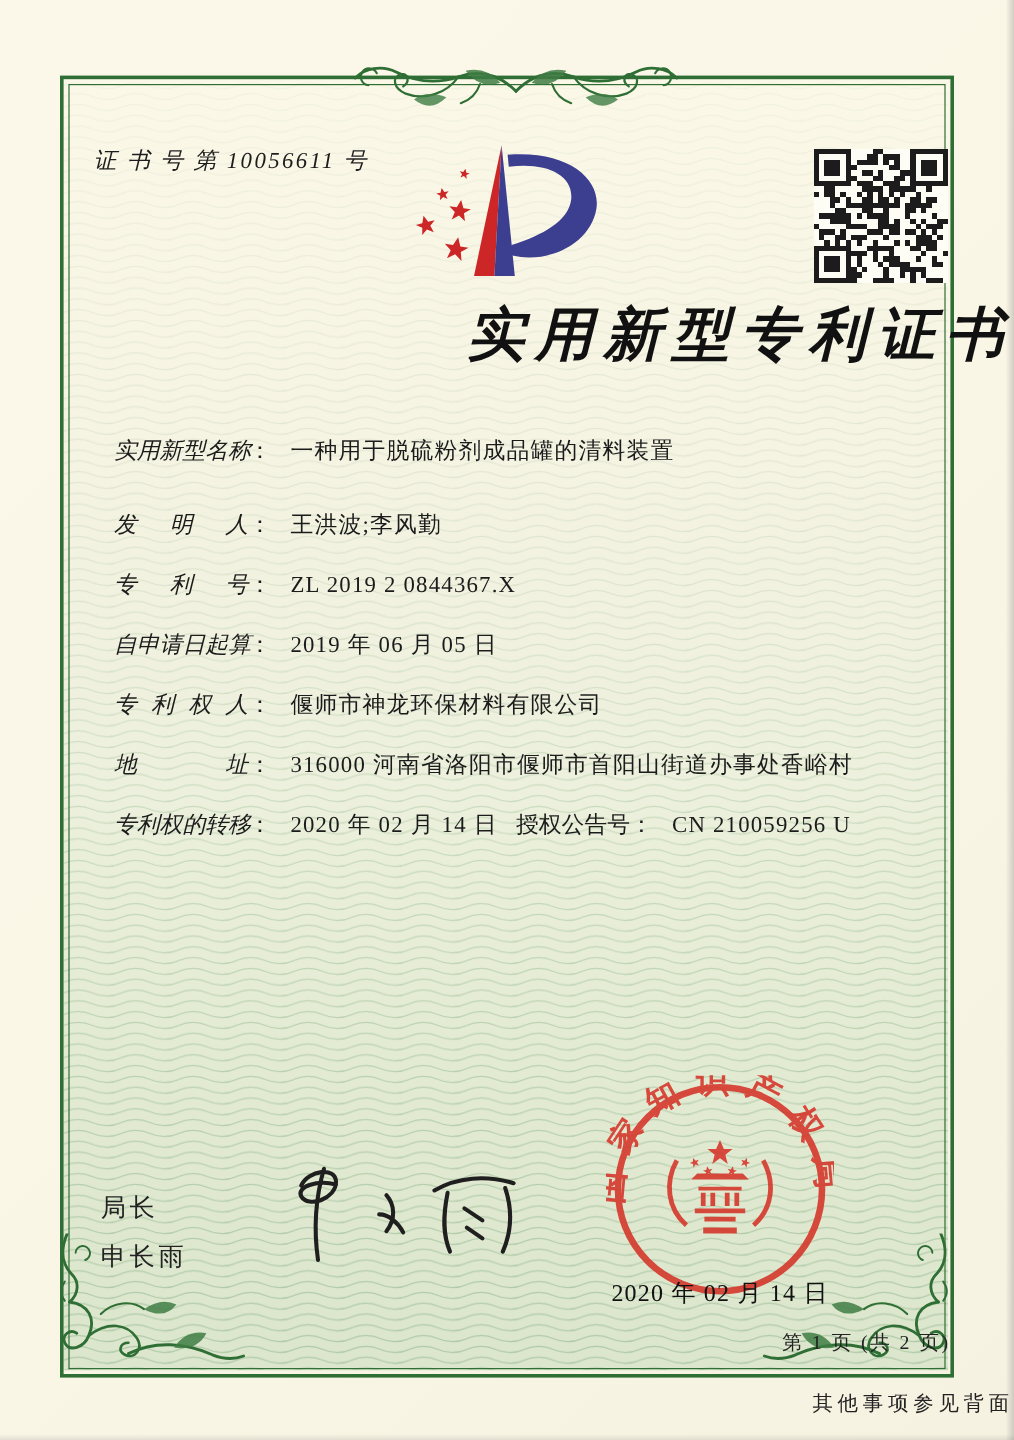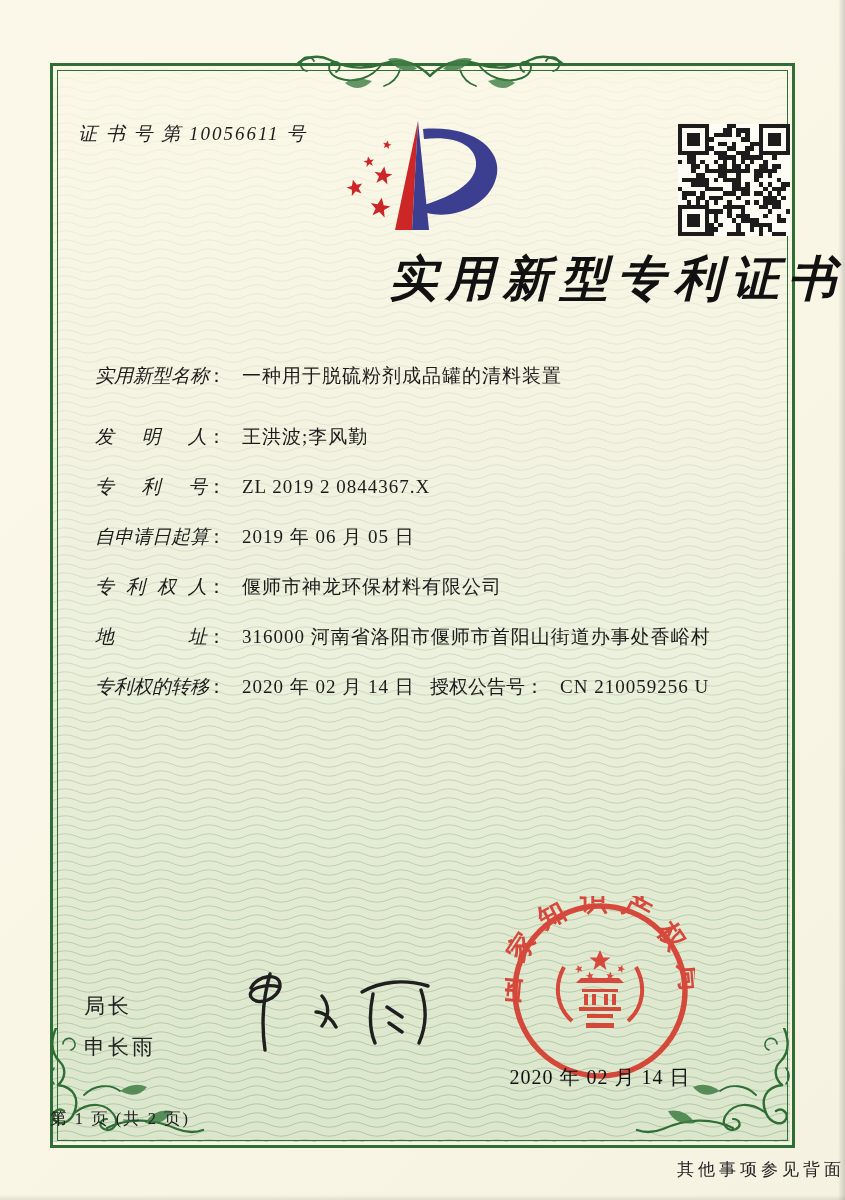--- a/index.html
+++ b/index.html
@@ -33,29 +33,29 @@
   .frow{position:absolute;left:0;white-space:nowrap;}
   .flabel{display:inline-block;width:112px;text-align:justify;text-align-last:justify;font-style:italic;}
   .fcolon{display:inline-block;}
   .fvalue{margin-left:16px;letter-spacing:1px;}
   .grant2{position:absolute;left:335px;top:0;white-space:nowrap;}
 
   .paras{position:absolute;left:95px;top:703px;width:668px;font-size:18px;line-height:33.5px;
         color:#161616;text-align:justify;letter-spacing:.6px;}
   .paras p{margin:0;text-indent:2em;}
 
-  .signer{position:absolute;left:84px;top:986px;font-family:Liberation Serif, serif;
+  .signer{position:absolute;left:84px;top:986px;font-family:Liberation Sans, sans-serif;
         font-size:21px;color:#222;letter-spacing:3px;line-height:41px;}
   .signature{position:absolute;left:228px;top:962px;}
 
   .seal{position:absolute;left:505px;top:896px;opacity:.9;}
   .seal-date{position:absolute;left:505px;top:1064px;width:190px;text-align:center;
         font-size:20px;color:#111;letter-spacing:1px;white-space:nowrap;}
 
-  .page-num{position:absolute;left:50px;top:1108px;width:742px;text-align:left;
+  .page-num{position:absolute;left:50px;top:1108px;width:742px;text-align:right;
         font-size:16.5px;color:#222;letter-spacing:2px;}
   .back-note{position:absolute;left:0;top:1158px;width:845px;text-align:right;
         font-size:17px;color:#222;letter-spacing:4px;}
   .green-stroke{stroke:var(--frame_green,#2f6e35);fill:none;stroke-linecap:round;}
 </style>
 </head>
 <body>
 
 <div class="page">
 

